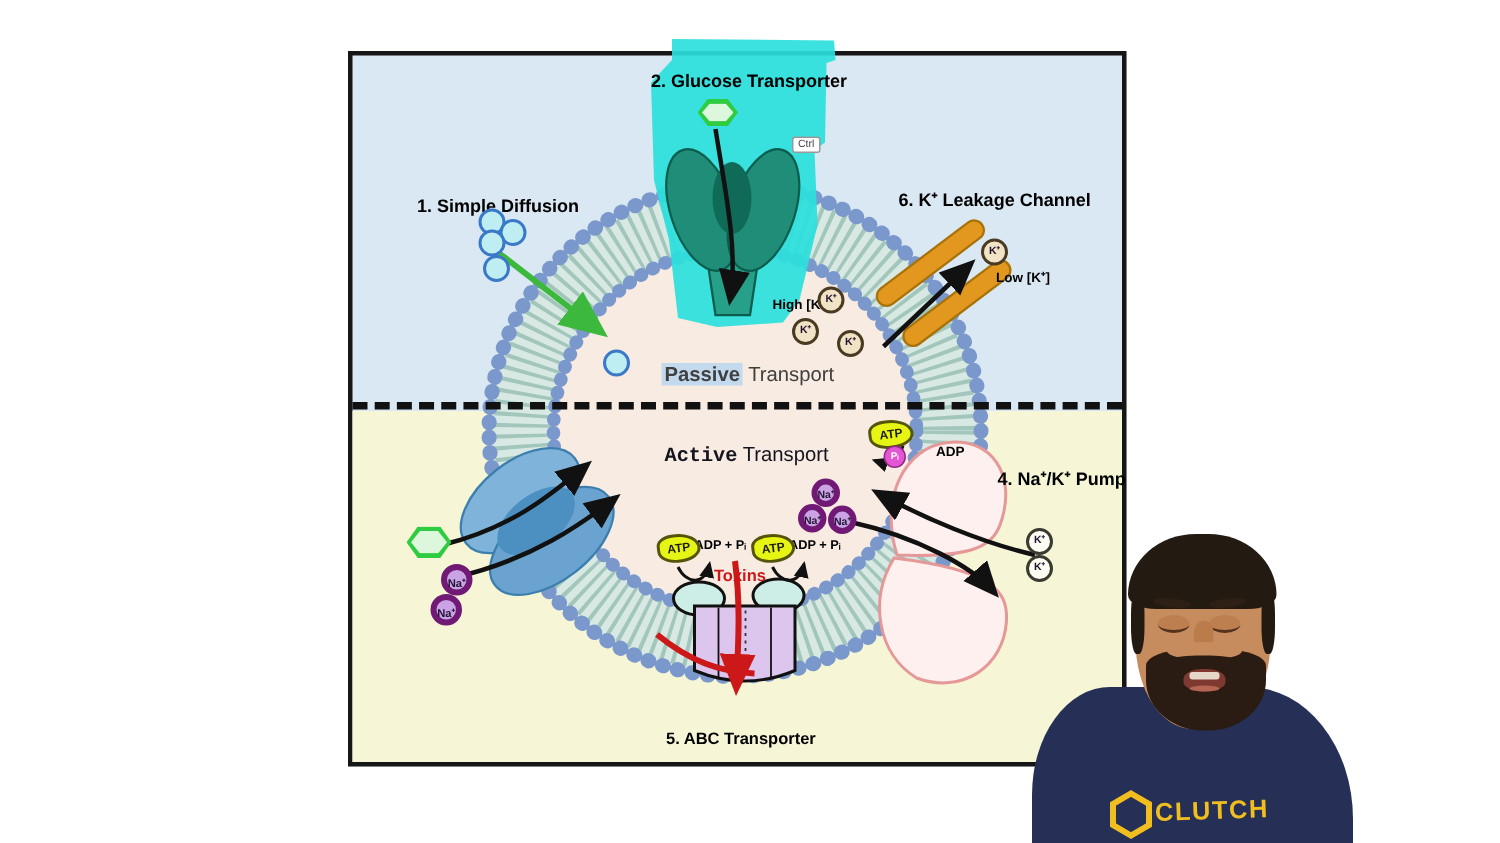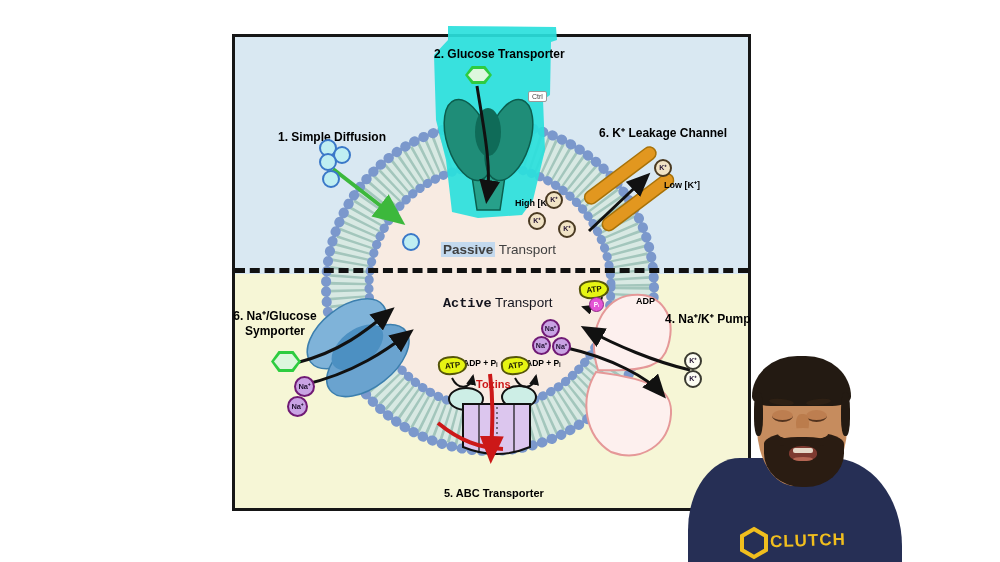--- a/index.html
+++ b/index.html
@@ -11,21 +11,21 @@
   #half-bottom{left:0;top:237px;width:513px;height:234px;background:#f6f6d6;}
   #dash-line{left:235px;top:268px;width:513px;height:0;border-top:5px dashed #111;z-index:3;}
   #dsvg{left:0;top:0;width:1000px;height:562px;z-index:2;pointer-events:none;}
   
   .lbl{z-index:4;font-weight:bold;color:#000000;white-space:nowrap;}
   .sm{font-size:9px;}
   .ion{z-index:4;border-radius:50%;text-align:center;font-weight:bold;color:#241434;
        box-sizing:border-box;}
   .ktan{background:#f1e3c5;border:2px solid #4a3a22;}
   .kwhite{background:#fdfdf3;border:2px solid #3a3a30;}
-  .napu{background:#c9a3e4;border:2px solid #701a75;}
+  .napu{background:#c9a3e4;border:4px solid #701a75;}
   .bdot{background:#bfeef2;border:2px solid #3a78c8;border-radius:50%;z-index:4;}
   .atp{z-index:4;background:#e6f513;border:2px solid #55550a;border-radius:40% 60% 50% 50%;
        font-size:8px;font-weight:bold;color:#1c1c04;text-align:center;transform:rotate(-7deg);}
   .hexo{z-index:4;clip-path:polygon(25% 0,75% 0,100% 50%,75% 100%,25% 100%,0 50%);}
   #ctrl-tip{z-index:4;background:#fff;border:1px solid #999;color:#444;font-size:7px;padding:1px 3px;border-radius:2px;}
   .hl{background:#c3d9ee;padding:0 2px;}
   
   .pz{z-index:6;}
 </style>
 </head>
@@ -112,35 +112,31 @@
     </g>
   </svg>
 
   <div id="dash-line" class="abs"></div>
 
   <div class="abs lbl" style="left:278px;top:118px;font-size:12px;margin-top:12px;">1. Simple Diffusion</div>
   <div class="abs lbl" style="left:434px;top:47px;font-size:12px;">2. Glucose Transporter</div>
   <div class="abs lbl" style="left:599px;top:124px;font-size:12px;">6. K⁺ Leakage Channel</div>
   <div class="abs lbl" style="left:665px;top:310px;font-size:12px;">4. Na⁺/K⁺ Pump</div>
   <div class="abs lbl" style="left:444px;top:487px;font-size:11px;">5. ABC Transporter</div>
-  <div class="abs lbl" style="left:232px;top:309px;width:86px;text-align:center;font-size:12px;line-height:15px;">
-    <span>6. Na⁺/Glucose</span><br>
-    <span>Symporter</span>
-  </div>
 
   <div class="abs" style="left:441px;top:242px;font-size:13.5px;color:#404040;z-index:4;white-space:nowrap;">
     <span class="hl" style="font-weight:bold;">Passive</span><span> Transport</span>
   </div>
   <div class="abs" style="left:443px;top:295px;font-size:13.5px;color:#14141e;z-index:4;white-space:nowrap;">
     <span style="font-weight:bold;font-family:Liberation Mono, monospace;">Active</span><span> Transport</span>
   </div>
 
   <div class="abs lbl sm" style="left:515px;top:196px;">High [K⁺]</div>
   <div class="abs lbl sm" style="left:664px;top:178px;">Low [K⁺]</div>
-  <div class="abs lbl sm" style="left:596px;top:296px;margin-left:40px;">ADP</div>
+  <div class="abs lbl sm" style="left:584px;top:296px;margin-left:40px;">ADP</div>
   <div class="abs lbl" style="left:463px;top:358px;font-size:8.5px;">ADP + Pᵢ</div>
   <div class="abs lbl" style="left:526px;top:358px;font-size:8.5px;">ADP + Pᵢ</div>
   <div class="abs lbl" style="left:476px;top:378px;font-size:11px;color:#cc1818;">Toxins</div>
   <div id="ctrl-tip" class="abs" style="left:528px;top:91px;">Ctrl</div>
 
   <div class="abs hexo" style="left:465px;top:66px;width:27px;height:18px;background:#2ecc40;"></div>
   <div class="abs hexo" style="left:468px;top:69px;width:21px;height:12px;background:#ddf7dd;z-index:5;"></div>
   <div class="abs hexo" style="left:271px;top:351px;width:30px;height:21px;background:#2ecc40;"></div>
   <div class="abs hexo" style="left:274px;top:354px;width:24px;height:15px;background:#ddf7dd;z-index:5;"></div>
 

